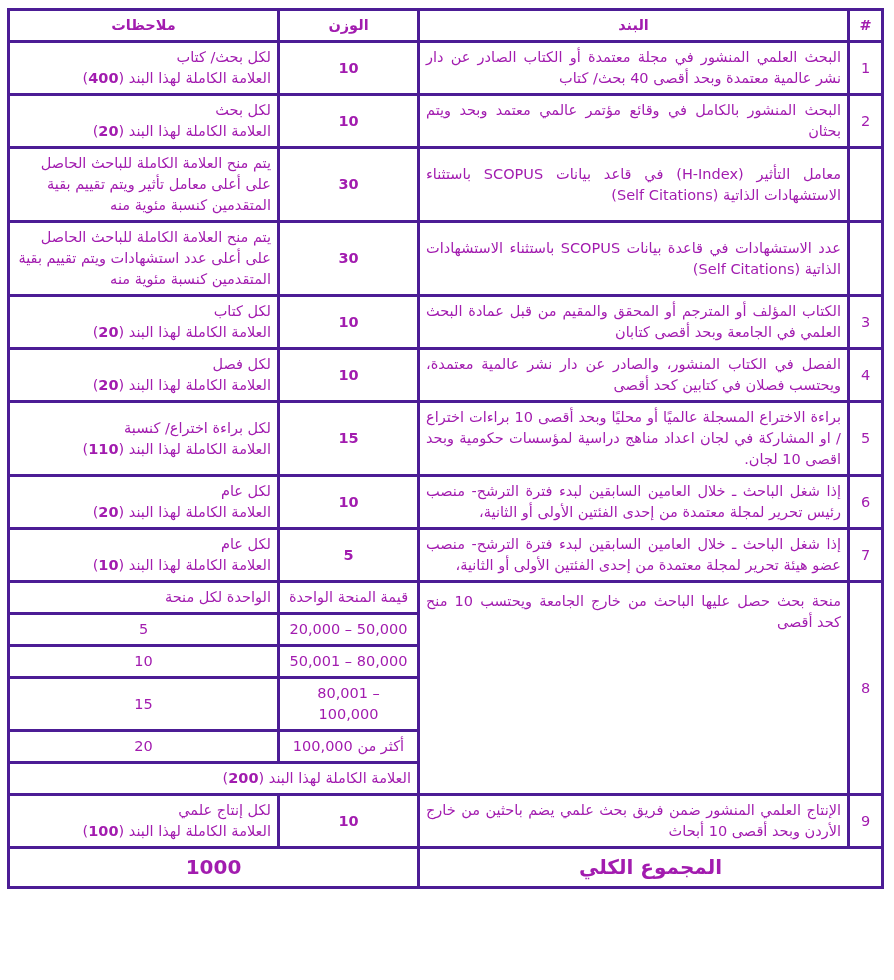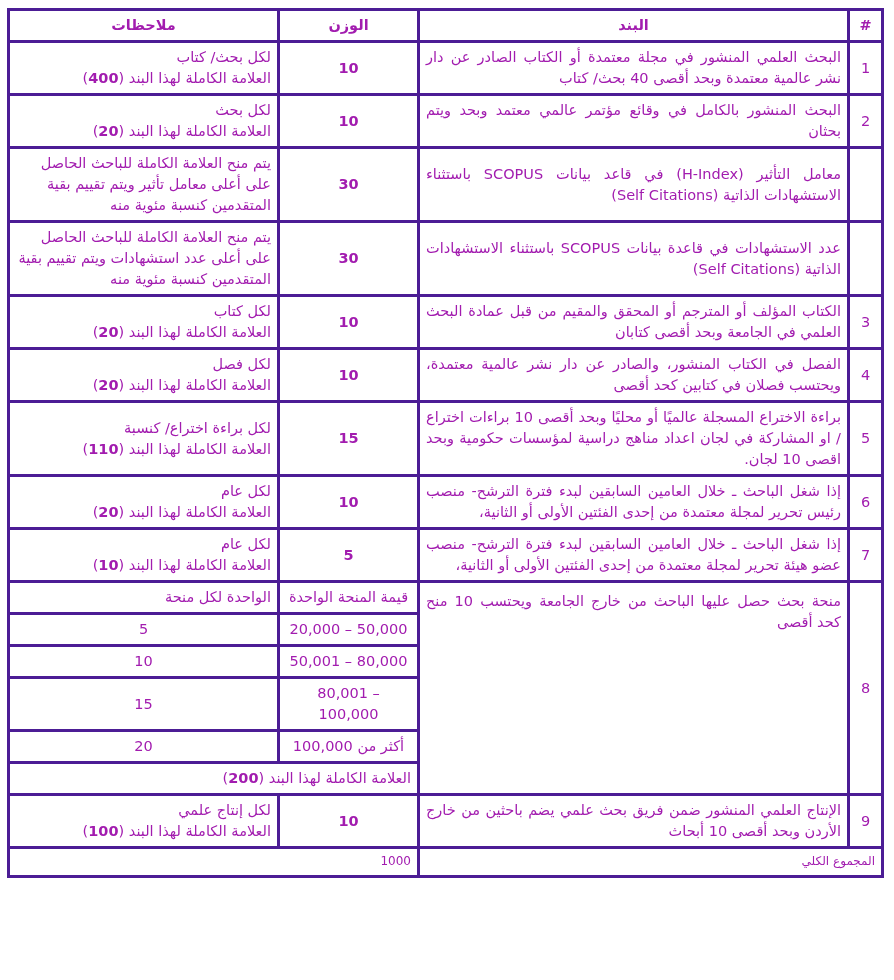--- a/index.html
+++ b/index.html
@@ -80,23 +80,23 @@
   }
   td.grant-pts {
     text-align: center;
     font-size: 14.5px;
   }
   td.full-note {
     text-align: right;
     font-size: 14px;
   }
   tr.total td {
-    font-weight: normal;
-    text-align: right;
-    font-size: 12px;
+    font-weight: bold;
+    text-align: center;
+    font-size: 20px;
   }
 </style>
 </head>
 <body>
 
 <div id="sheet">
   <table class="grid">
     <colgroup>
       <col class="c-num">
       <col class="c-item">

